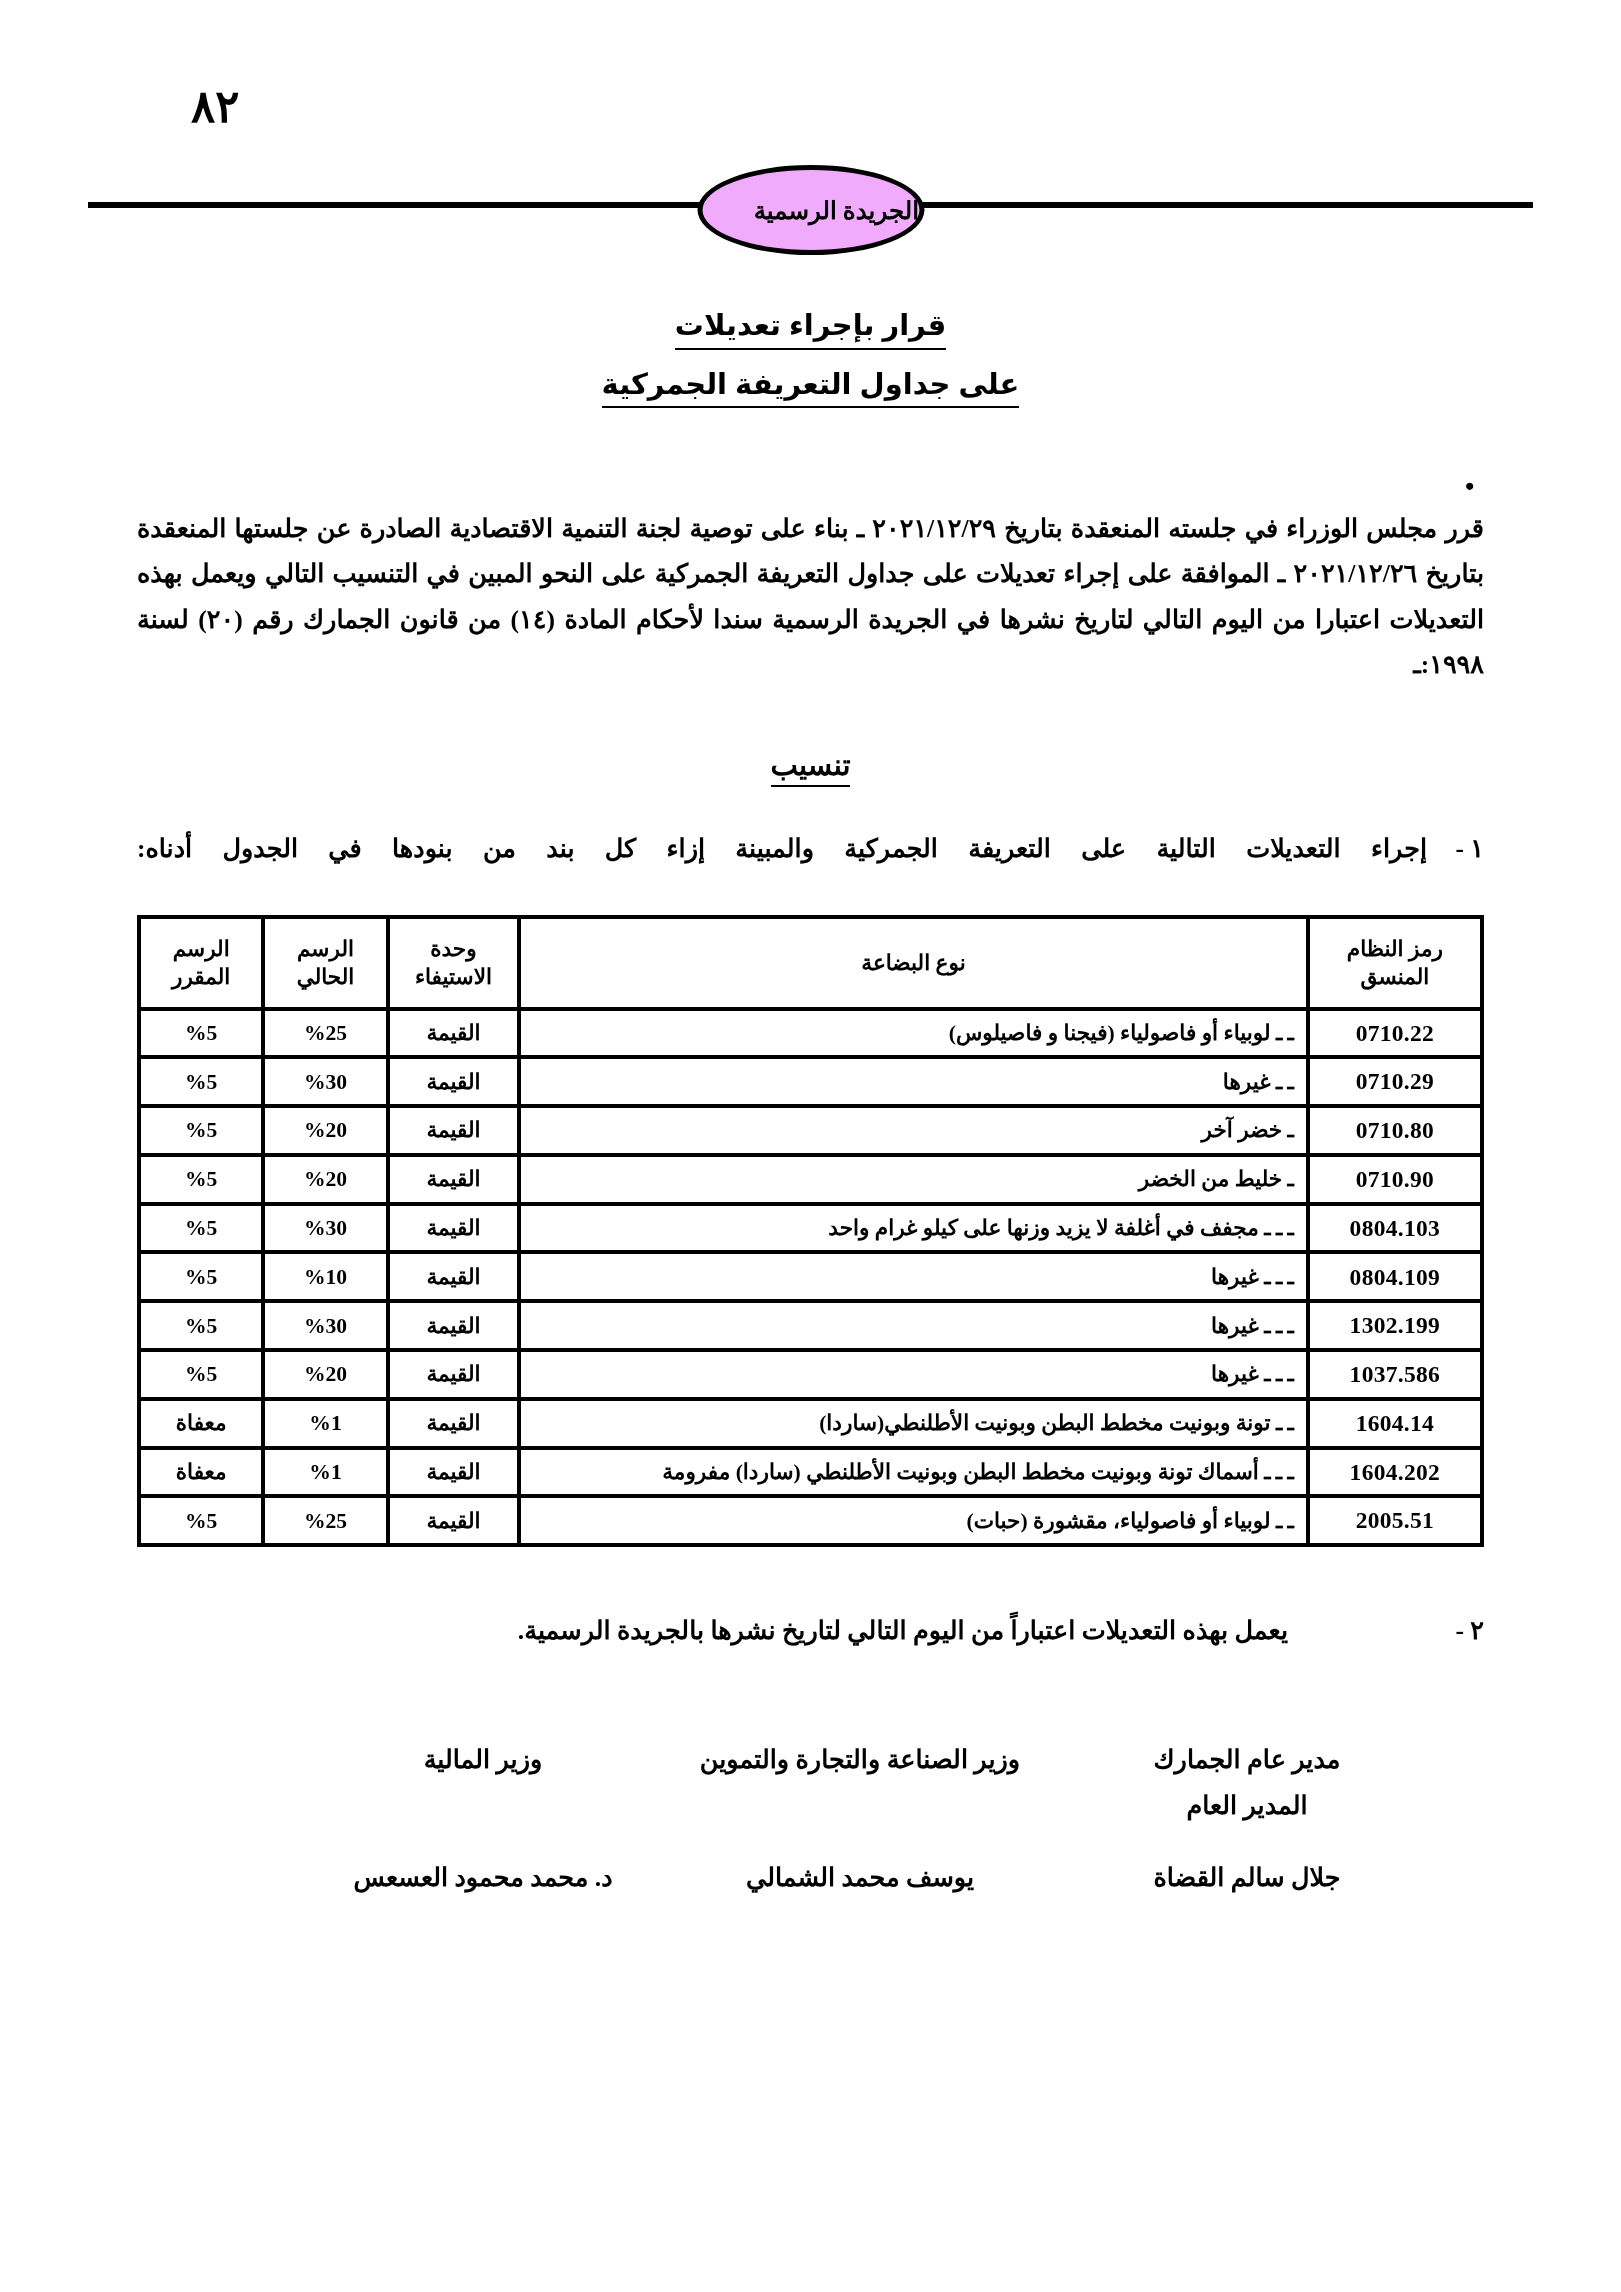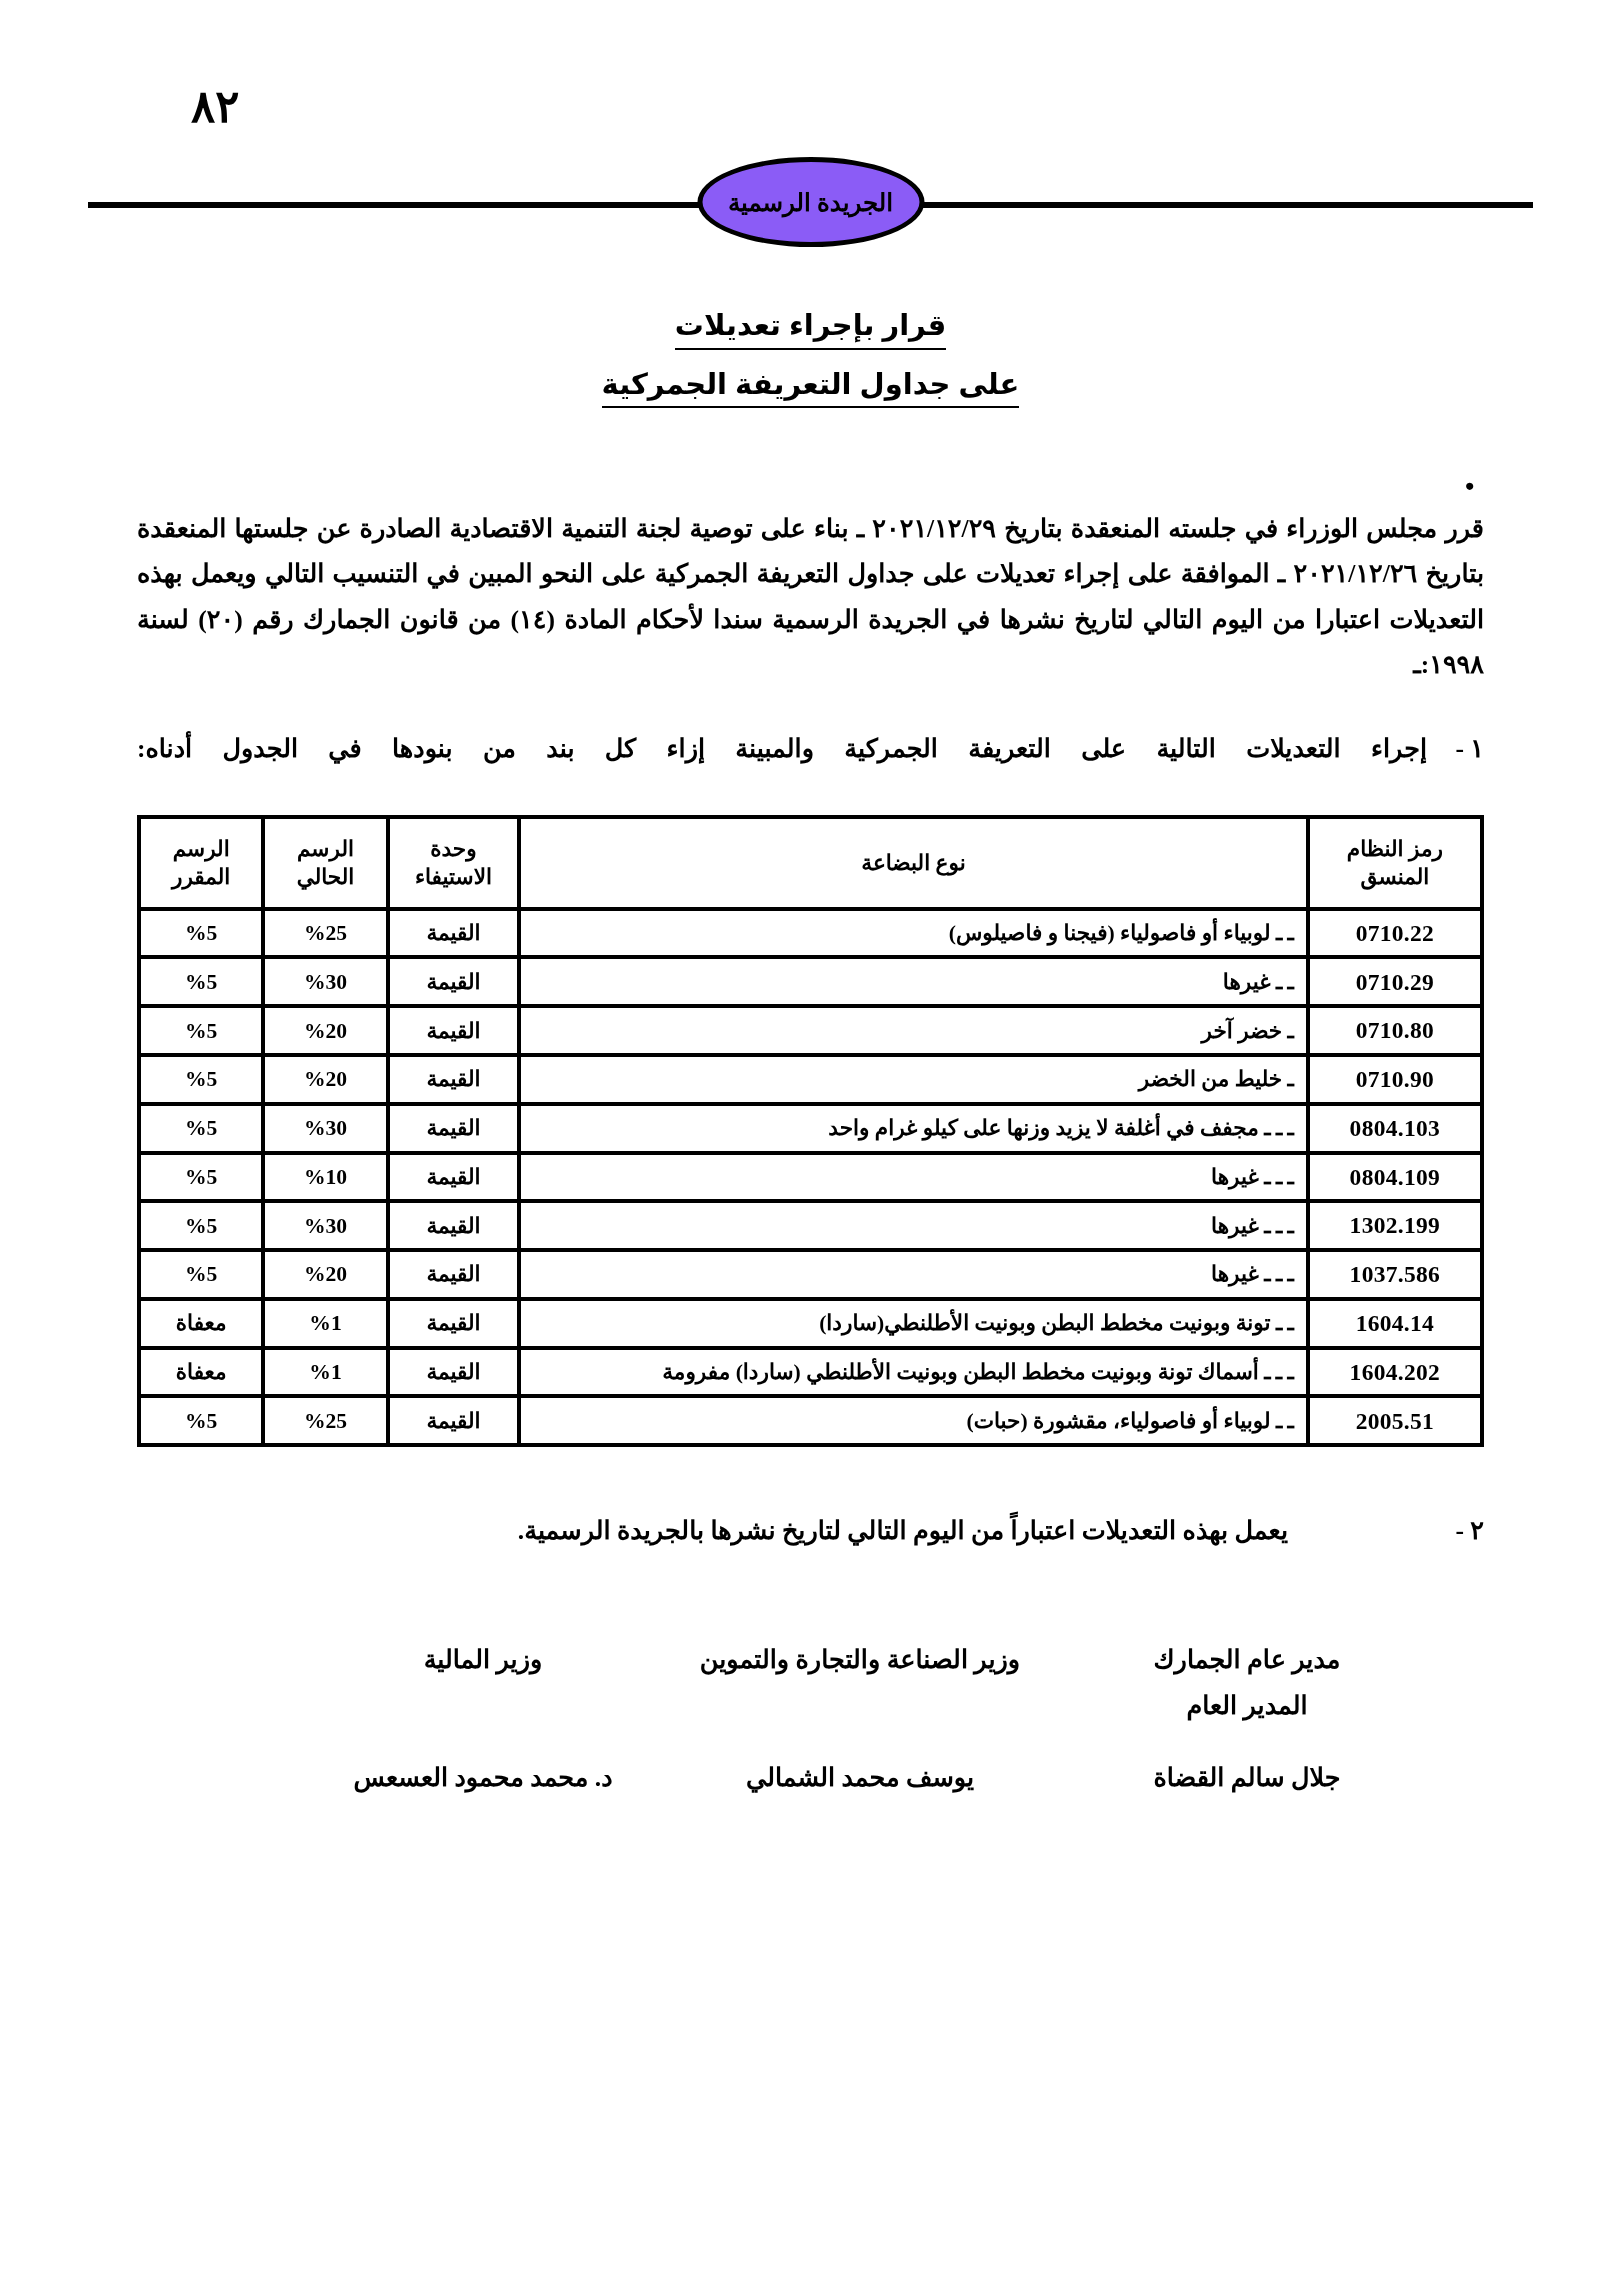--- a/index.html
+++ b/index.html
@@ -45,31 +45,30 @@
   .masthead-rule {
     position: absolute;
     top: 45px;
     left: -49px;
     right: -49px;
     height: 5.9px;
     background: #000;
   }
   .masthead-ellipse {
     position: absolute;
-    top: 0;
+    top: 8px;
     left: 50%;
     transform: translateX(-50%);
     width: 227px;
     height: 90px;
     border: 5.9px solid #000;
     border-radius: 50%;
-    background: #8b5cf6;
+    background: #f0abfc;
     display: flex;
     align-items: center;
-    justify-content: center;
     box-sizing: border-box;
   }
   .masthead-ellipse span {
     font-size: 24.5px;
     font-weight: bold;
     font-family: "Liberation Serif", "DejaVu Serif", serif;
     white-space: nowrap;
   }
 
   
@@ -245,20 +244,23 @@
   <div class="doc-title">
     <div><span class="t-line">قرار بإجراء تعديلات</span></div>
     <div><span class="t-line second">على جداول التعريفة الجمركية</span></div>
   </div>
 
   <div class="para-bullet">
     <div class="bullet-dot"></div>
     <div class="para-text">قرر مجلس الوزراء في جلسته المنعقدة بتاريخ ٢٠٢١/١٢/٢٩ ـ بناء على توصية لجنة التنمية الاقتصادية الصادرة عن جلستها المنعقدة بتاريخ ٢٠٢١/١٢/٢٦ ـ الموافقة على إجراء تعديلات على جداول التعريفة الجمركية على النحو المبين في التنسيب التالي ويعمل بهذه التعديلات اعتبارا من اليوم التالي لتاريخ نشرها في الجريدة الرسمية سندا لأحكام المادة (١٤) من قانون الجمارك رقم (٢٠) لسنة ١٩٩٨:ـ</div>
   </div>
 
+  <div class="section-heading">
+    <span>تنسيب</span>
+  </div>
 
 
   <div class="numbered-item">
     <div class="num">١ -</div>
     <div class="itxt">إجراء التعديلات التالية على التعريفة الجمركية والمبينة إزاء كل بند من بنودها في الجدول أدناه:</div>
   </div>
 
   <div class="tariff-wrap">
     <table class="tariff">
       <colgroup>

